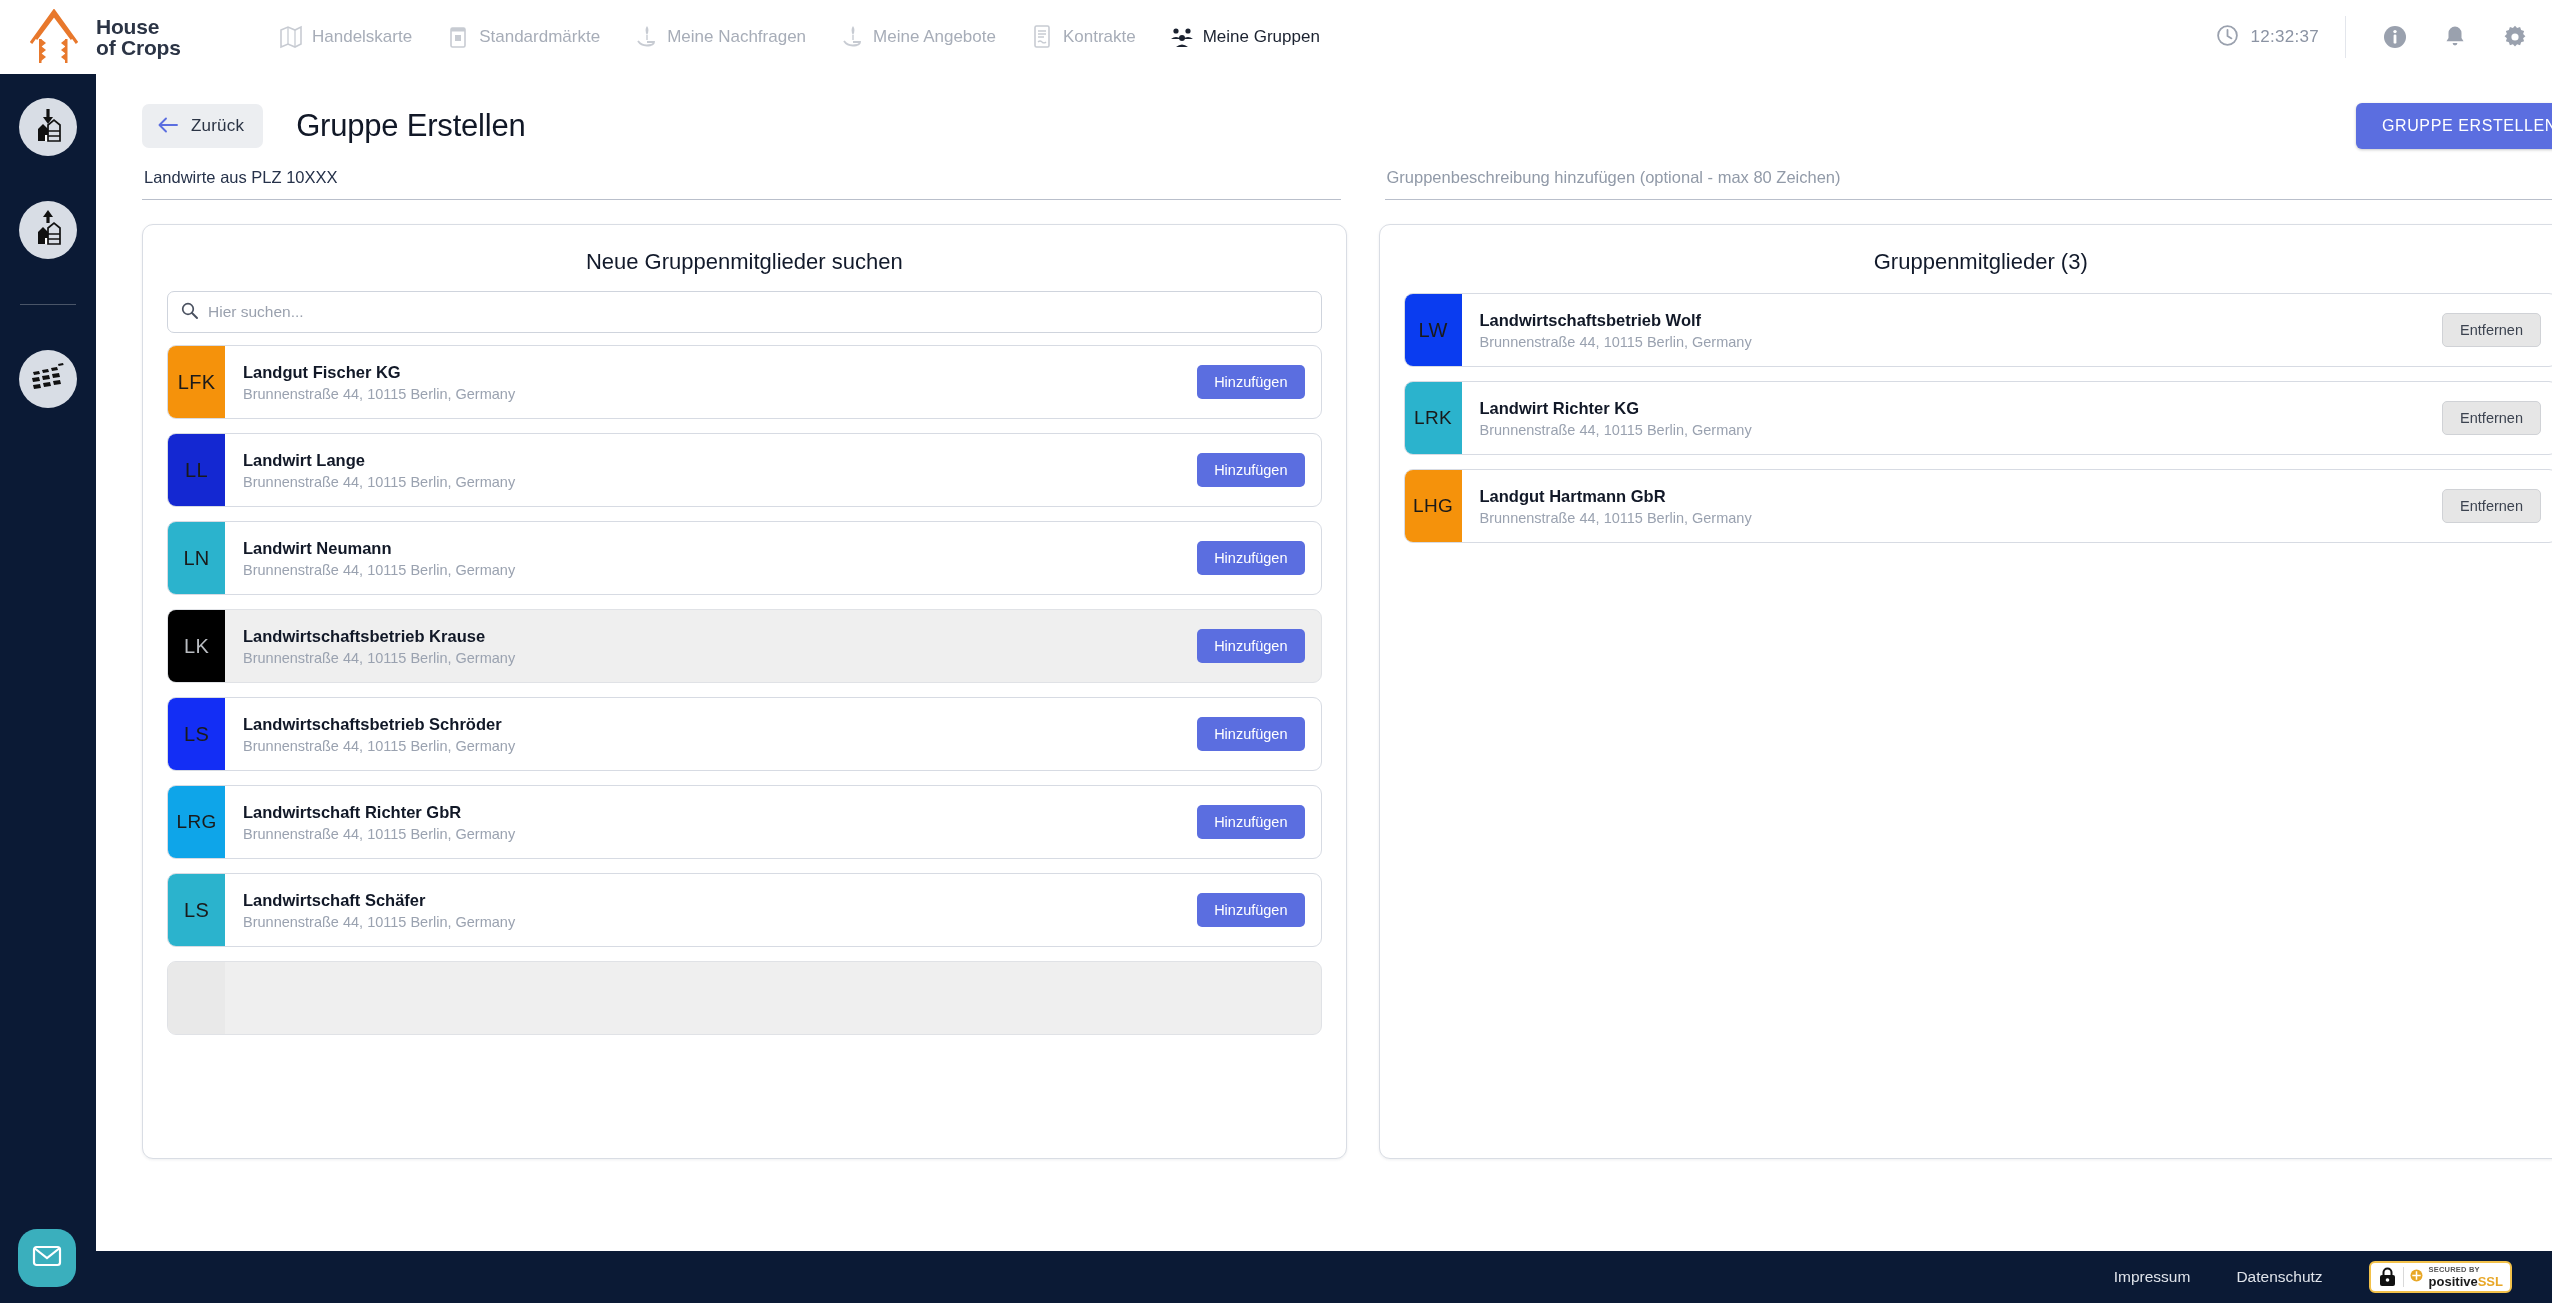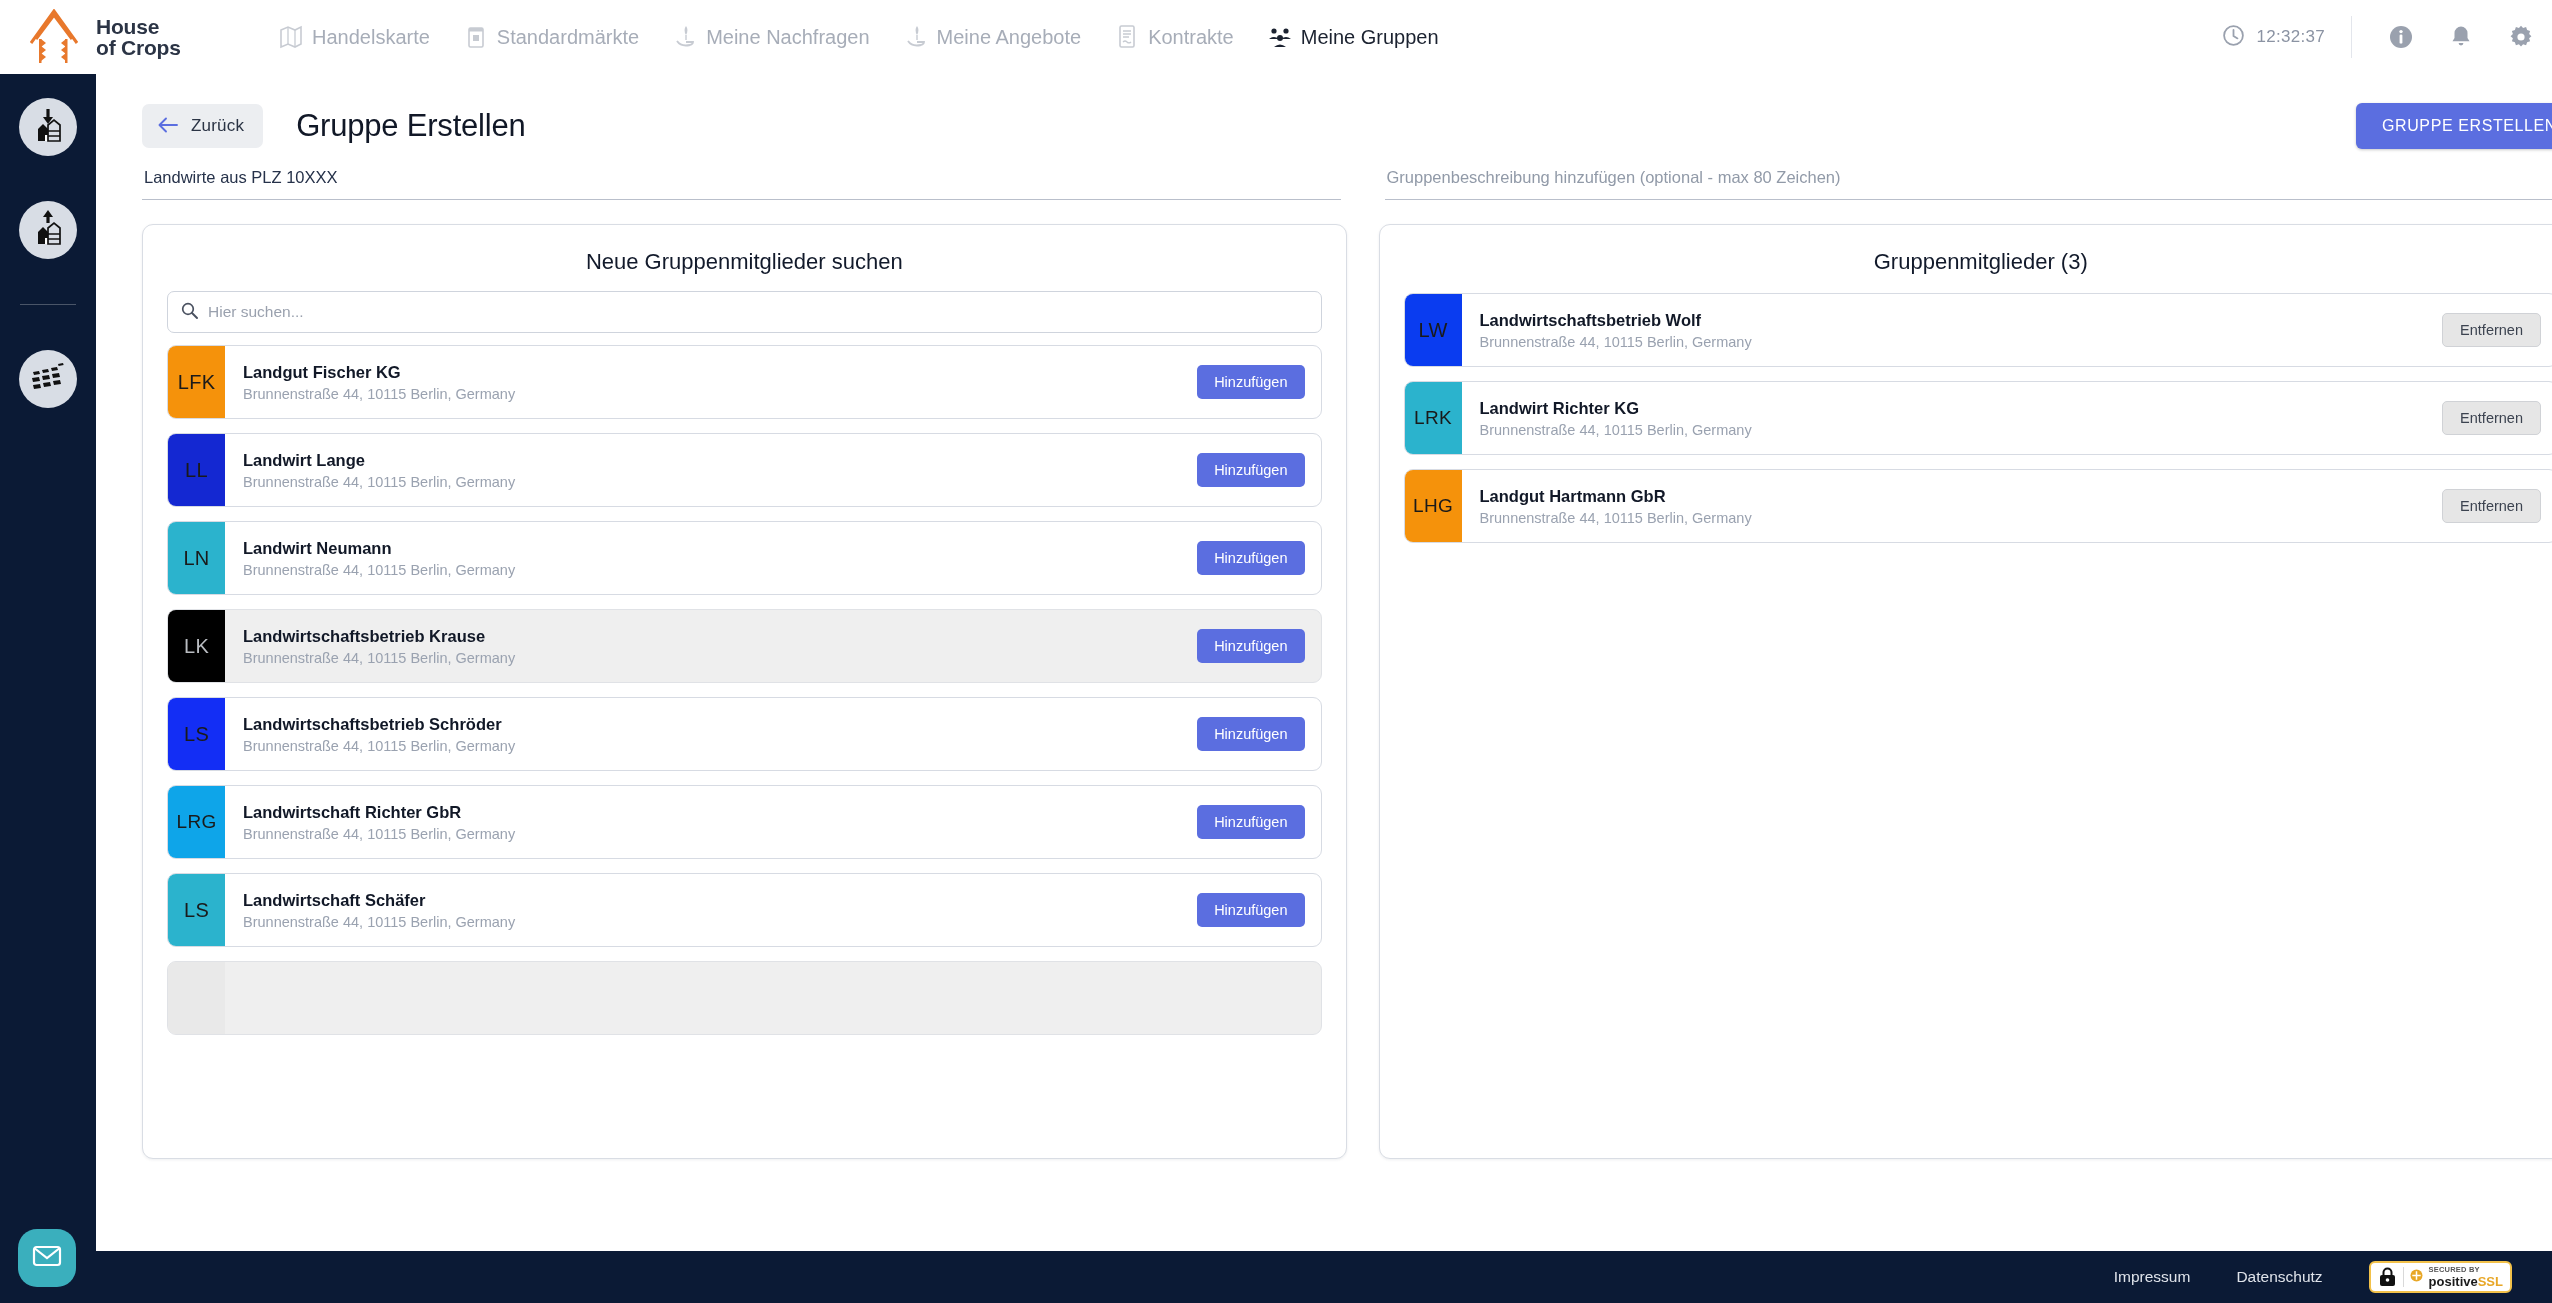--- a/index.html
+++ b/index.html
@@ -23,27 +23,27 @@
   .brand-text { margin-left: 6px; line-height: 1.02; }
   .brand-text .l1, .brand-text .l2 {
     font-size: 21px; font-weight: bold; color: #2b3445; letter-spacing: -0.2px;
     display: block;
   }
   .navlinks { display: flex; align-items: center; gap: 0px; margin-left: 62px; }
   .navitem {
     display: flex; align-items: center; gap: 9px;
     padding: 0 17px; height: 74px; cursor: pointer;
   }
-  .navitem .lbl { font-size: 20px; color: #a7adb8; white-space: nowrap; }
+  .navitem .lbl { font-size: 17px; color: #a7adb8; white-space: nowrap; }
   .navitem.active .lbl { color: #1b2230; }
   .navicon { width: 24px; height: 26px; display: block; opacity: .55; }
   .navitem.active .navicon { opacity: 1; }
 
   .nav-right {
-    margin-left: auto; display: flex; align-items: center; height: 74px; padding-right: 16px;
+    margin-left: auto; display: flex; align-items: center; height: 74px; padding-right: 22px;
   }
   .clockbox { display: flex; align-items: center; gap: 11px; padding-right: 26px; }
   .clocktxt { font-size: 17px; color: #8b93a3; letter-spacing: .3px; }
   .nav-divider { width: 1px; height: 42px; background: #e3e6ec; }
   .nav-icons { display: flex; align-items: center; gap: 30px; padding-left: 34px; }
   .navbtn { width: 30px; height: 30px; display: flex; align-items: center; justify-content: center; cursor: pointer; }
 
   
   .rail {
     position: absolute; top: 74px; left: 0; width: 96px; height: 1229px;

